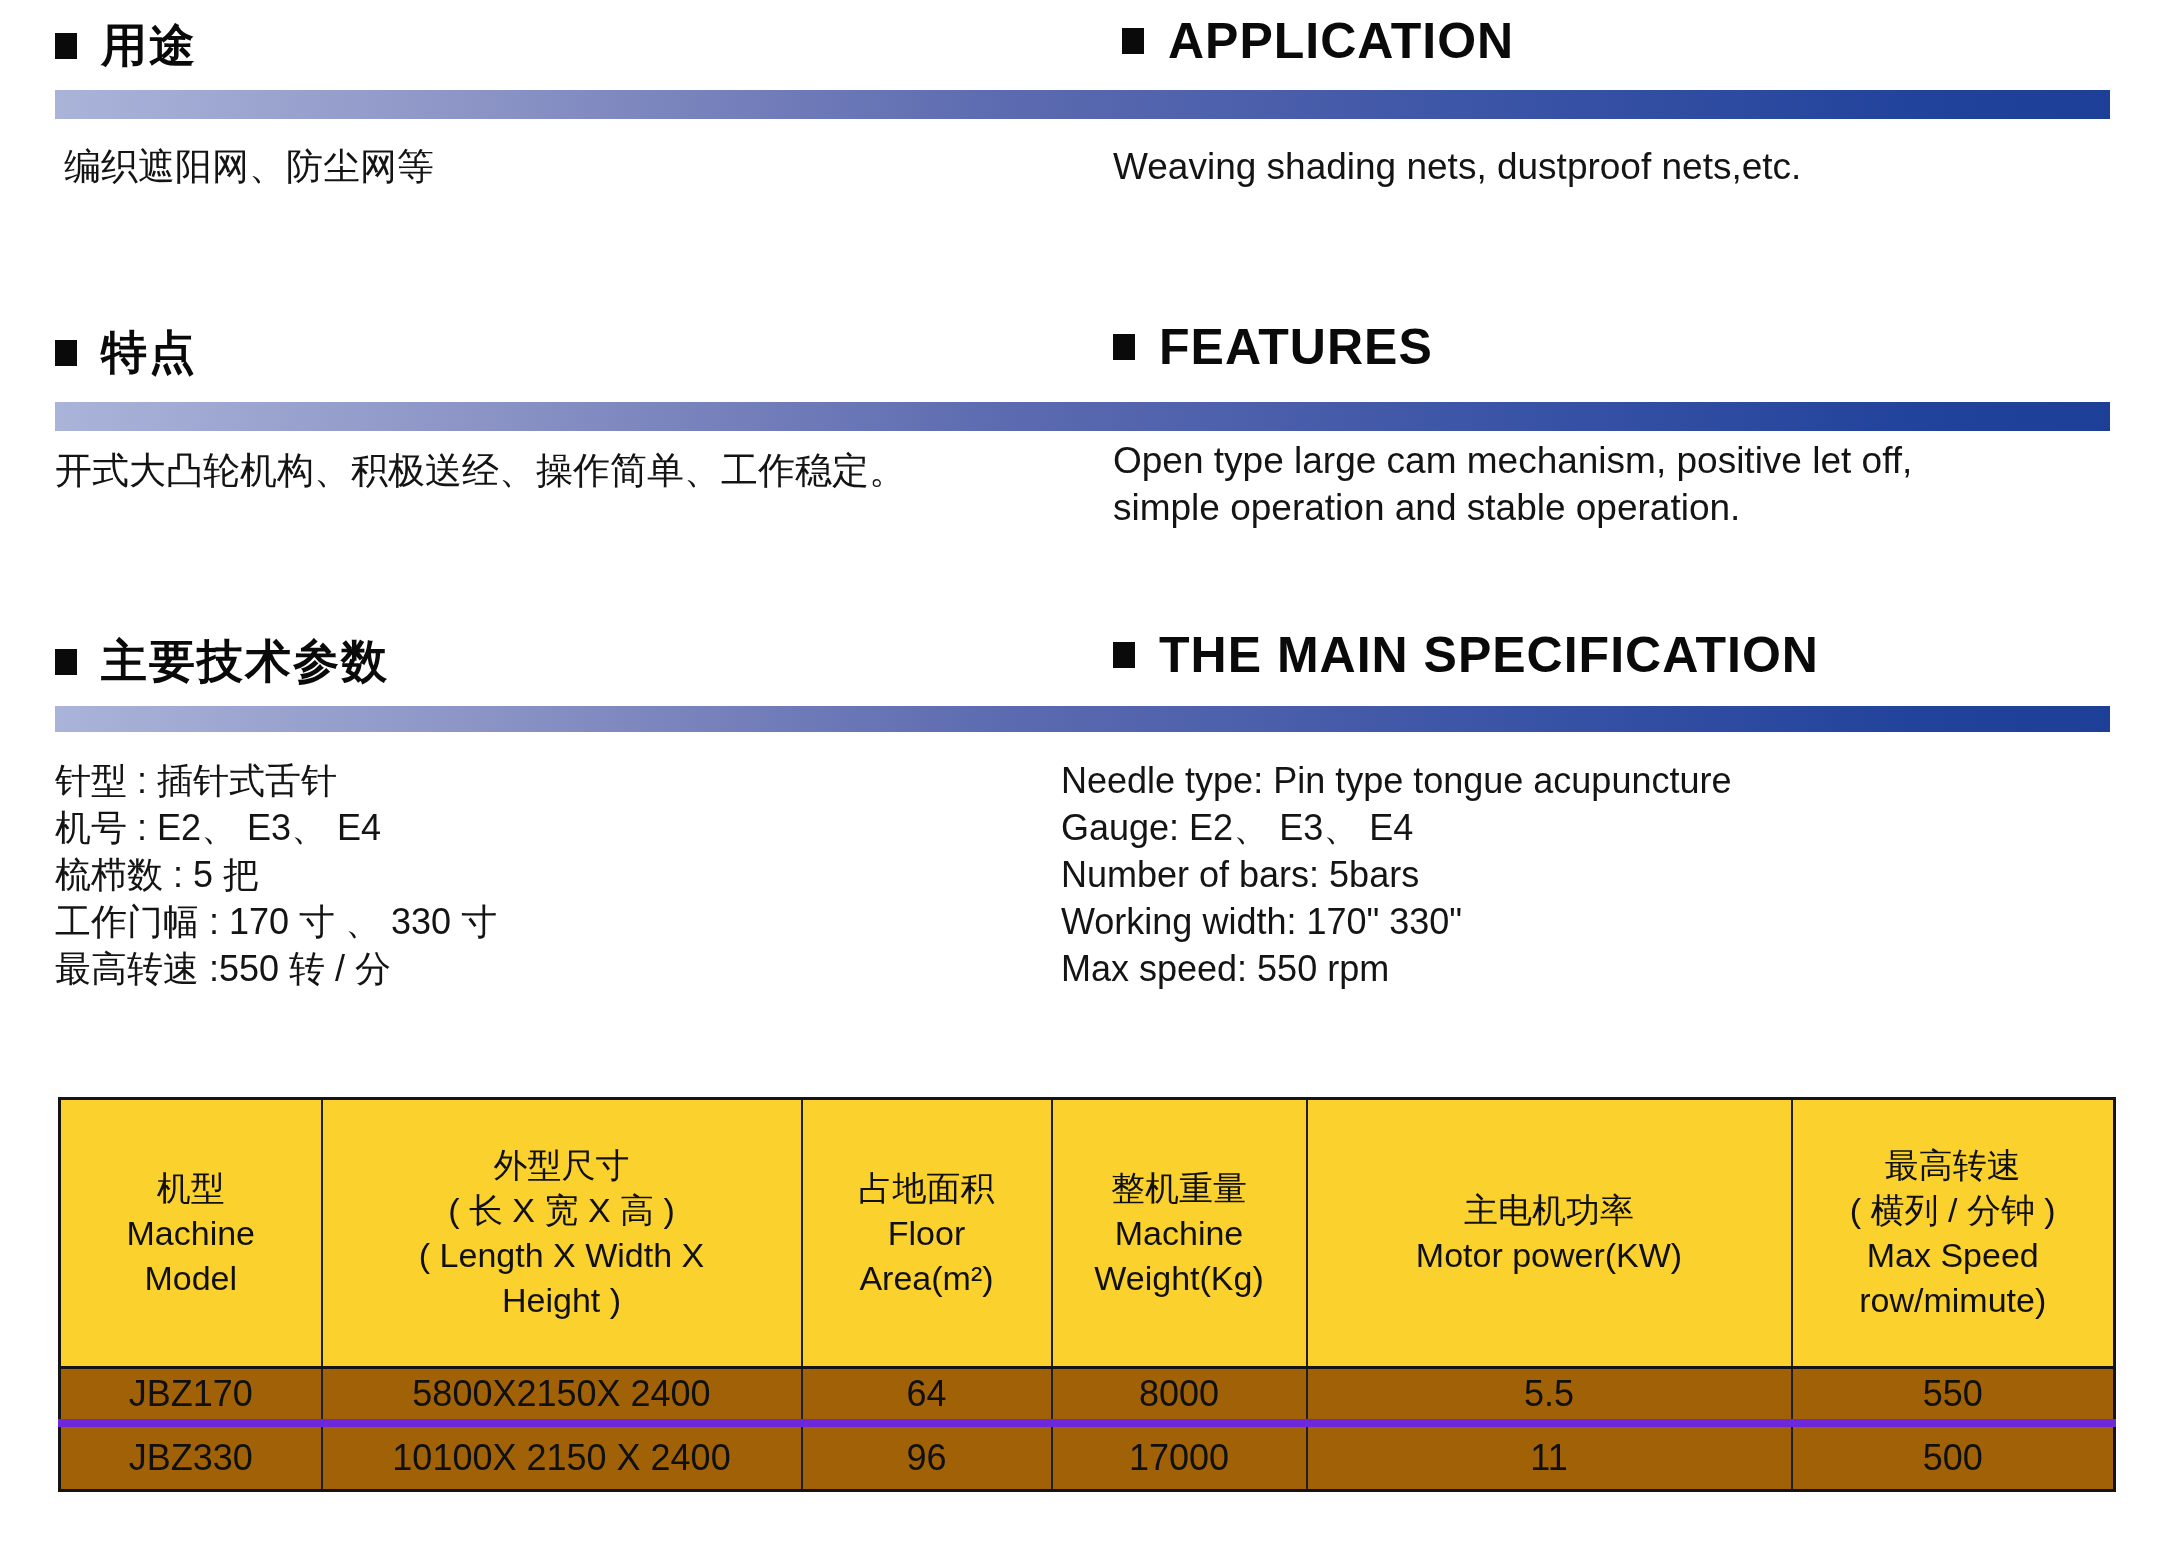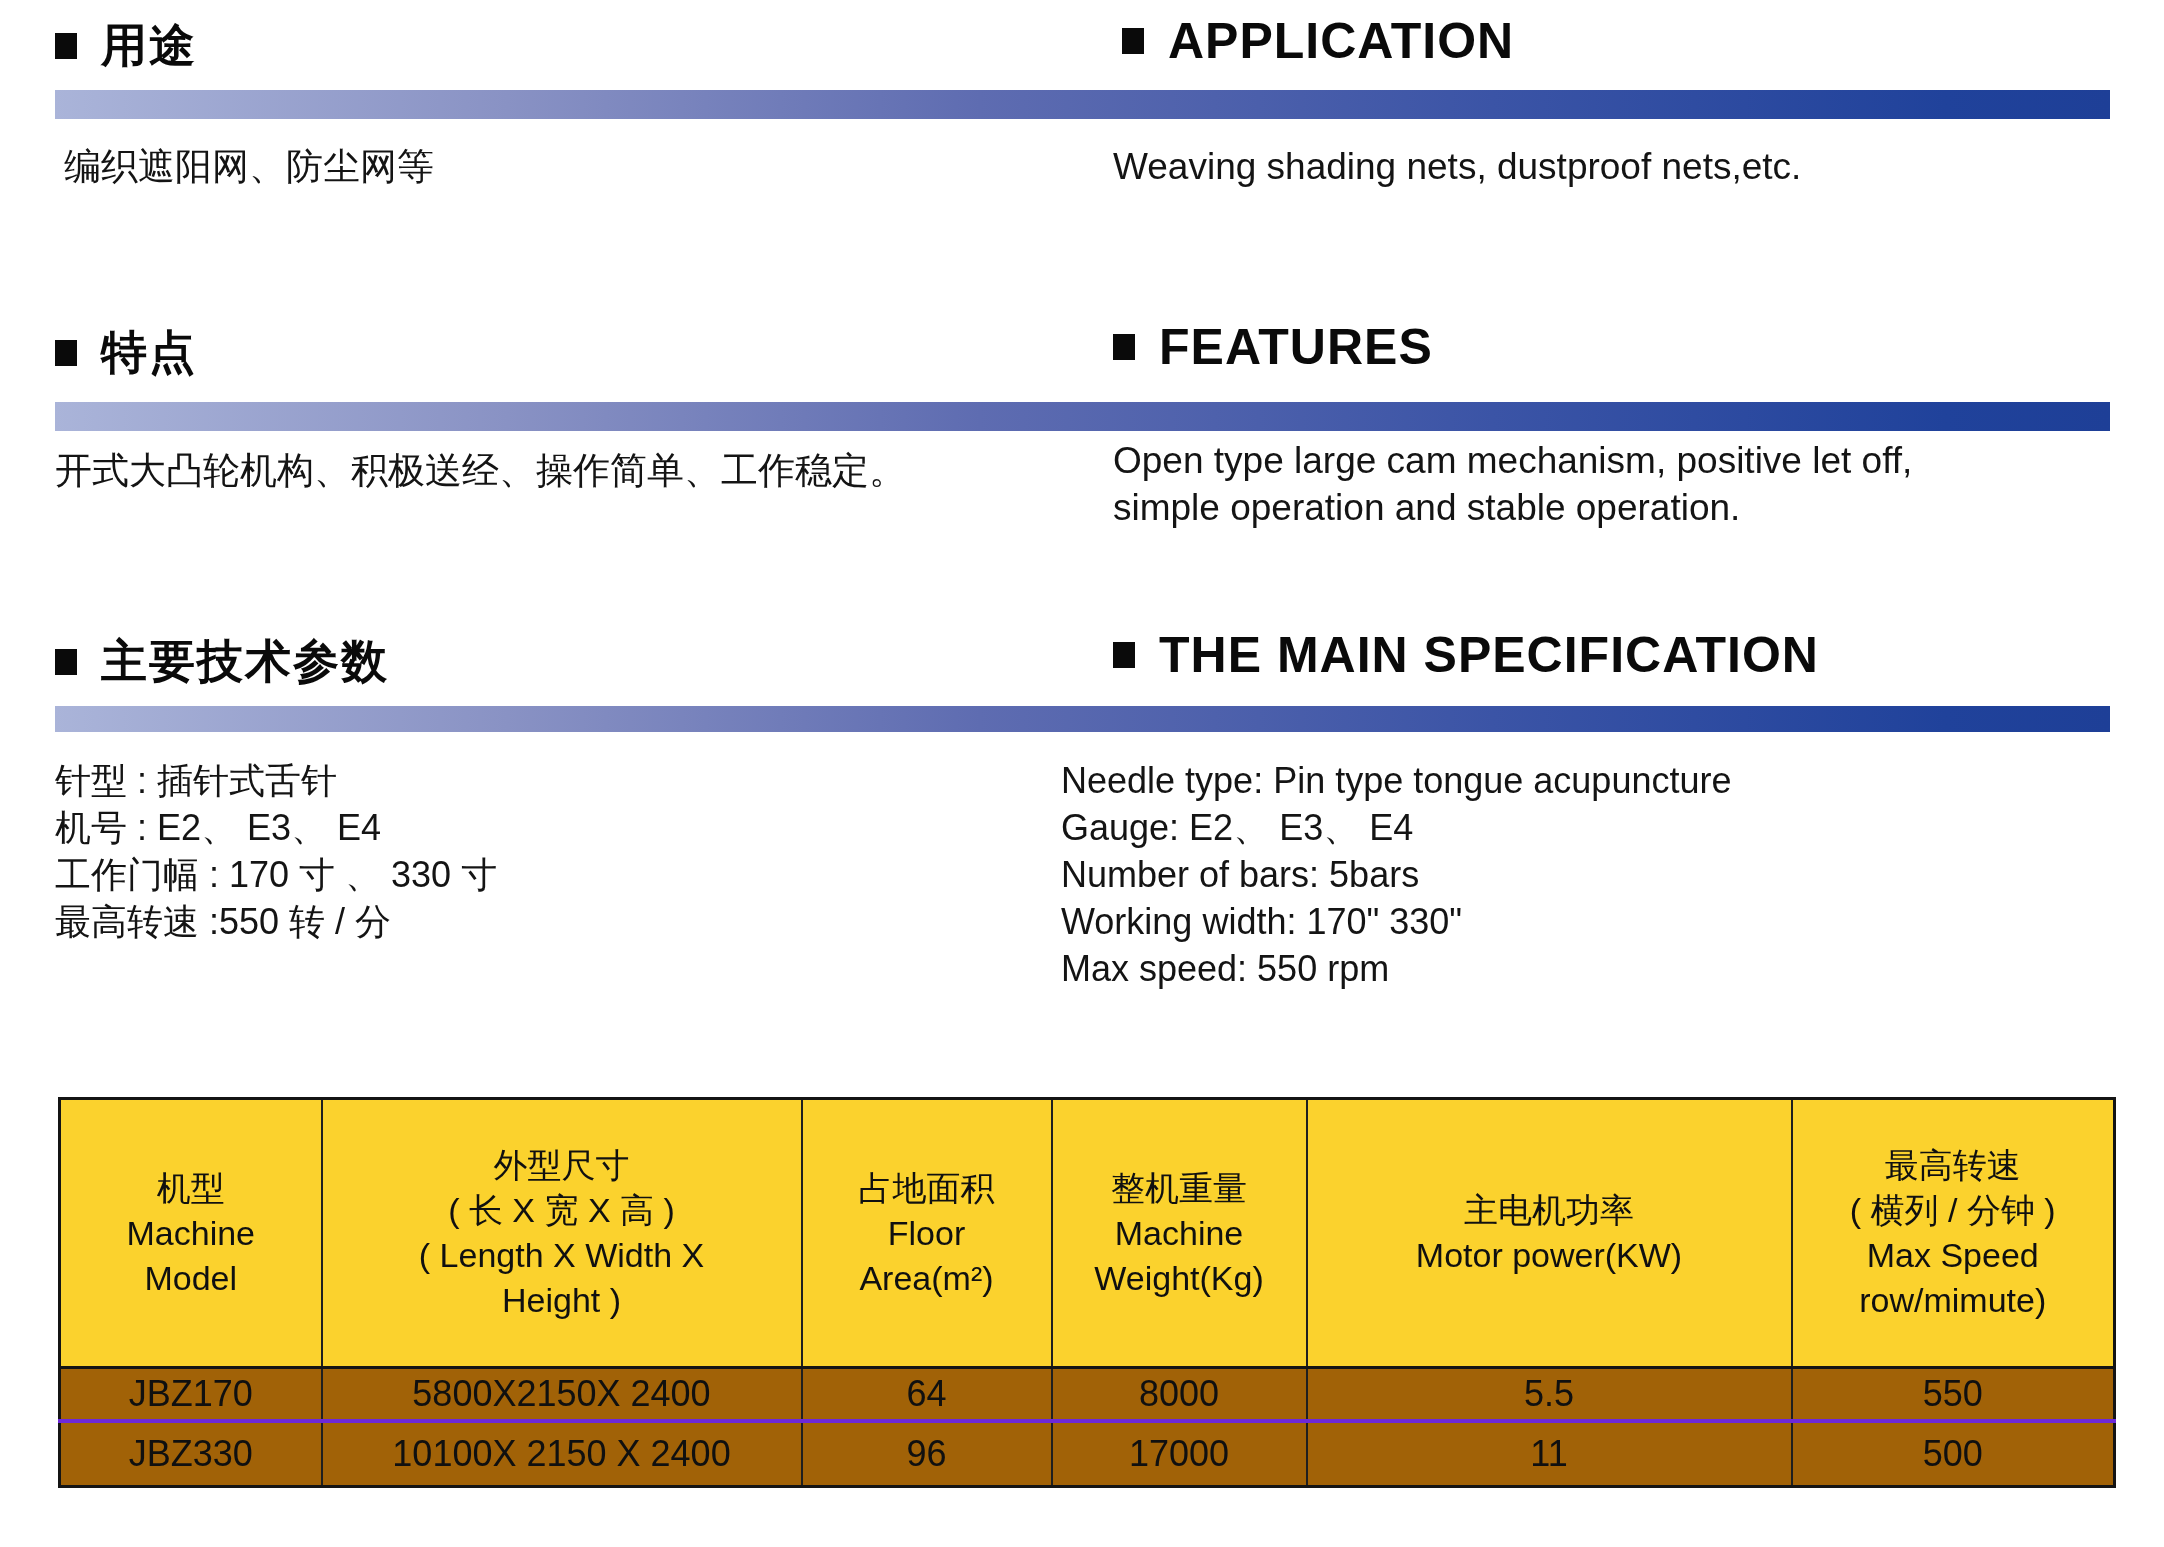--- a/index.html
+++ b/index.html
@@ -50,21 +50,21 @@
   table.spec{border:3px solid #141414;}
   table.spec th{
     background:#fbd22d;
     height:266px;
     font-weight:normal;
     border-bottom:3px solid #141414;
   }
   table.spec th .hline{font-size:34px;line-height:45px;color:#101010;}
   table.spec td{font-size:36px;color:#101010;}
   tr.r1 td{height:50px;}
-  tr.r2 td{height:62px;border-top:4px solid #6d28d9;text-align:center;}
+  tr.r2 td{height:62px;border-top:8px solid #6d28d9;text-align:center;}
 </style>
 </head>
 <body>
 
 <div class="page">
 
   <div class="abs heading" style="left:55px;top:15px;">
     <span class="bullet"></span>
     <span class="htext-zh">用途</span>
   </div>
@@ -97,20 +97,21 @@
   </div>
   <div class="abs heading" style="left:1113px;top:626px;">
     <span class="bullet"></span>
     <span class="htext-en">THE MAIN SPECIFICATION</span>
   </div>
   <div class="abs bar" style="top:706px;height:26px;"></div>
 
   <div class="abs spec-list" style="left:55px;top:757px;">
     <div>针型 : 插针式舌针</div>
     <div>机号 : E2、 E3、 E4</div>
+    <div>梳栉数 : 5 把</div>
     <div>工作门幅 : 170 寸 、 330 寸</div>
     <div>最高转速 :550 转 / 分</div>
   </div>
   <div class="abs spec-list" style="left:1061px;top:757px;">
     <div>Needle type: Pin type tongue acupuncture</div>
     <div>Gauge: E2、 E3、 E4</div>
     <div>Number of bars: 5bars</div>
     <div>Working width: 170" 330"</div>
     <div>Max speed: 550 rpm</div>
   </div>

